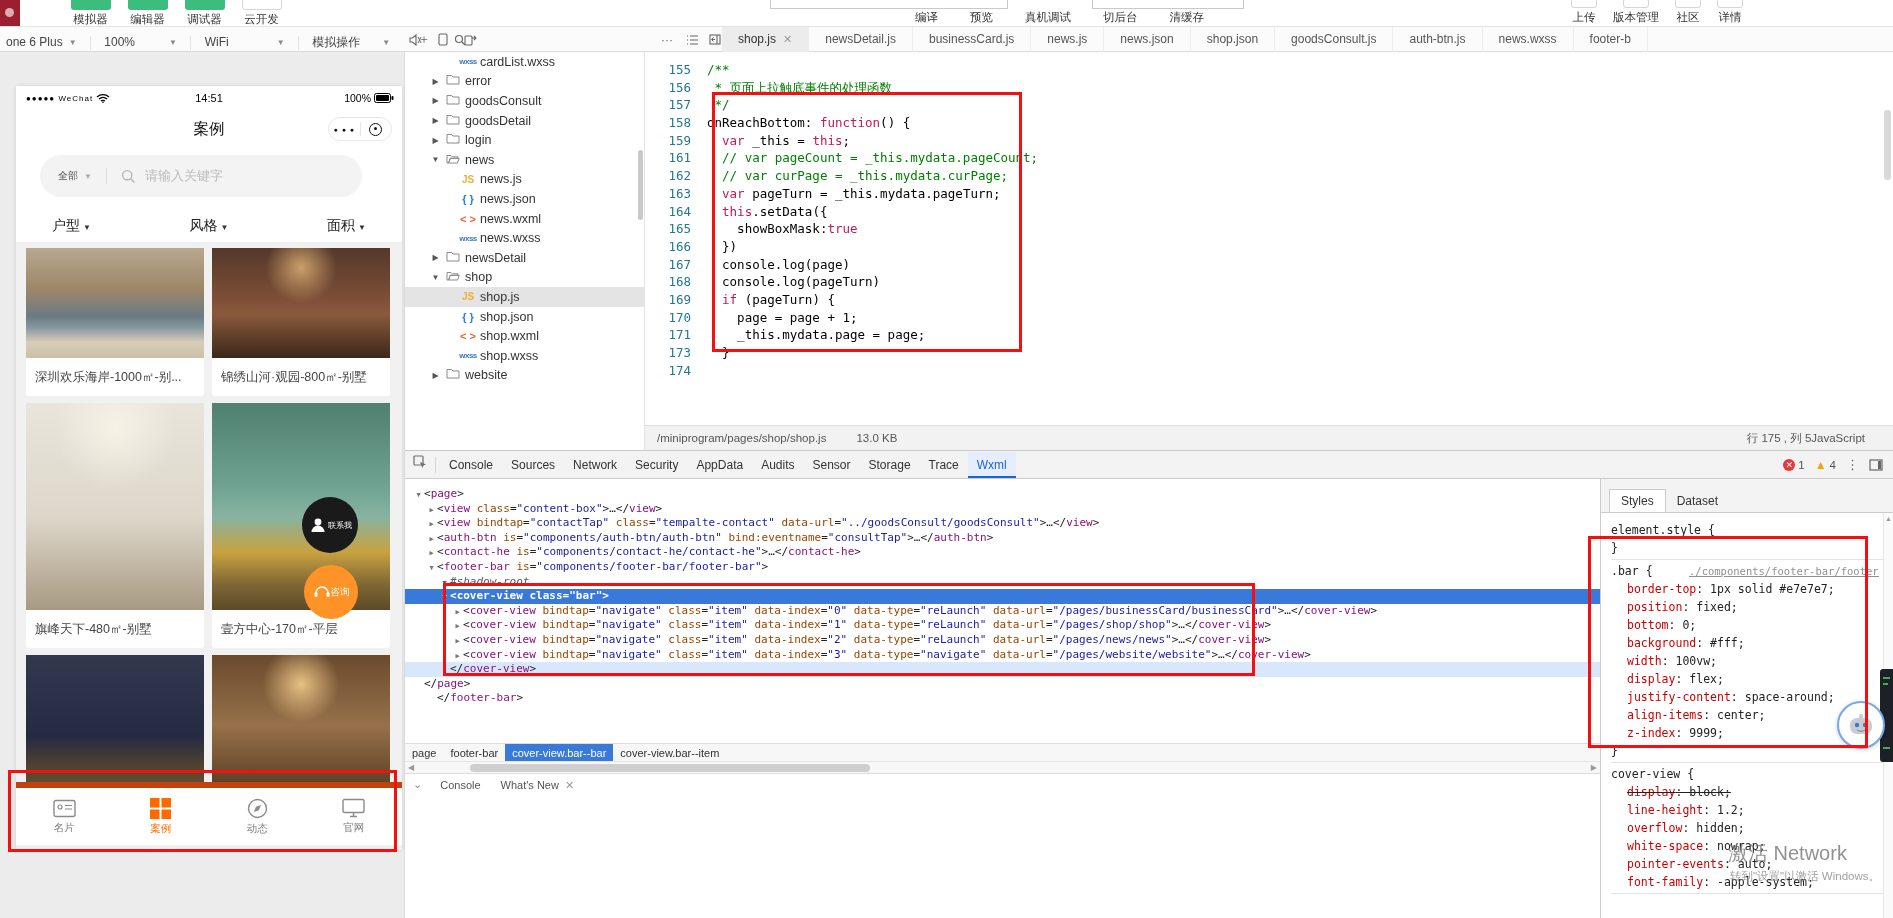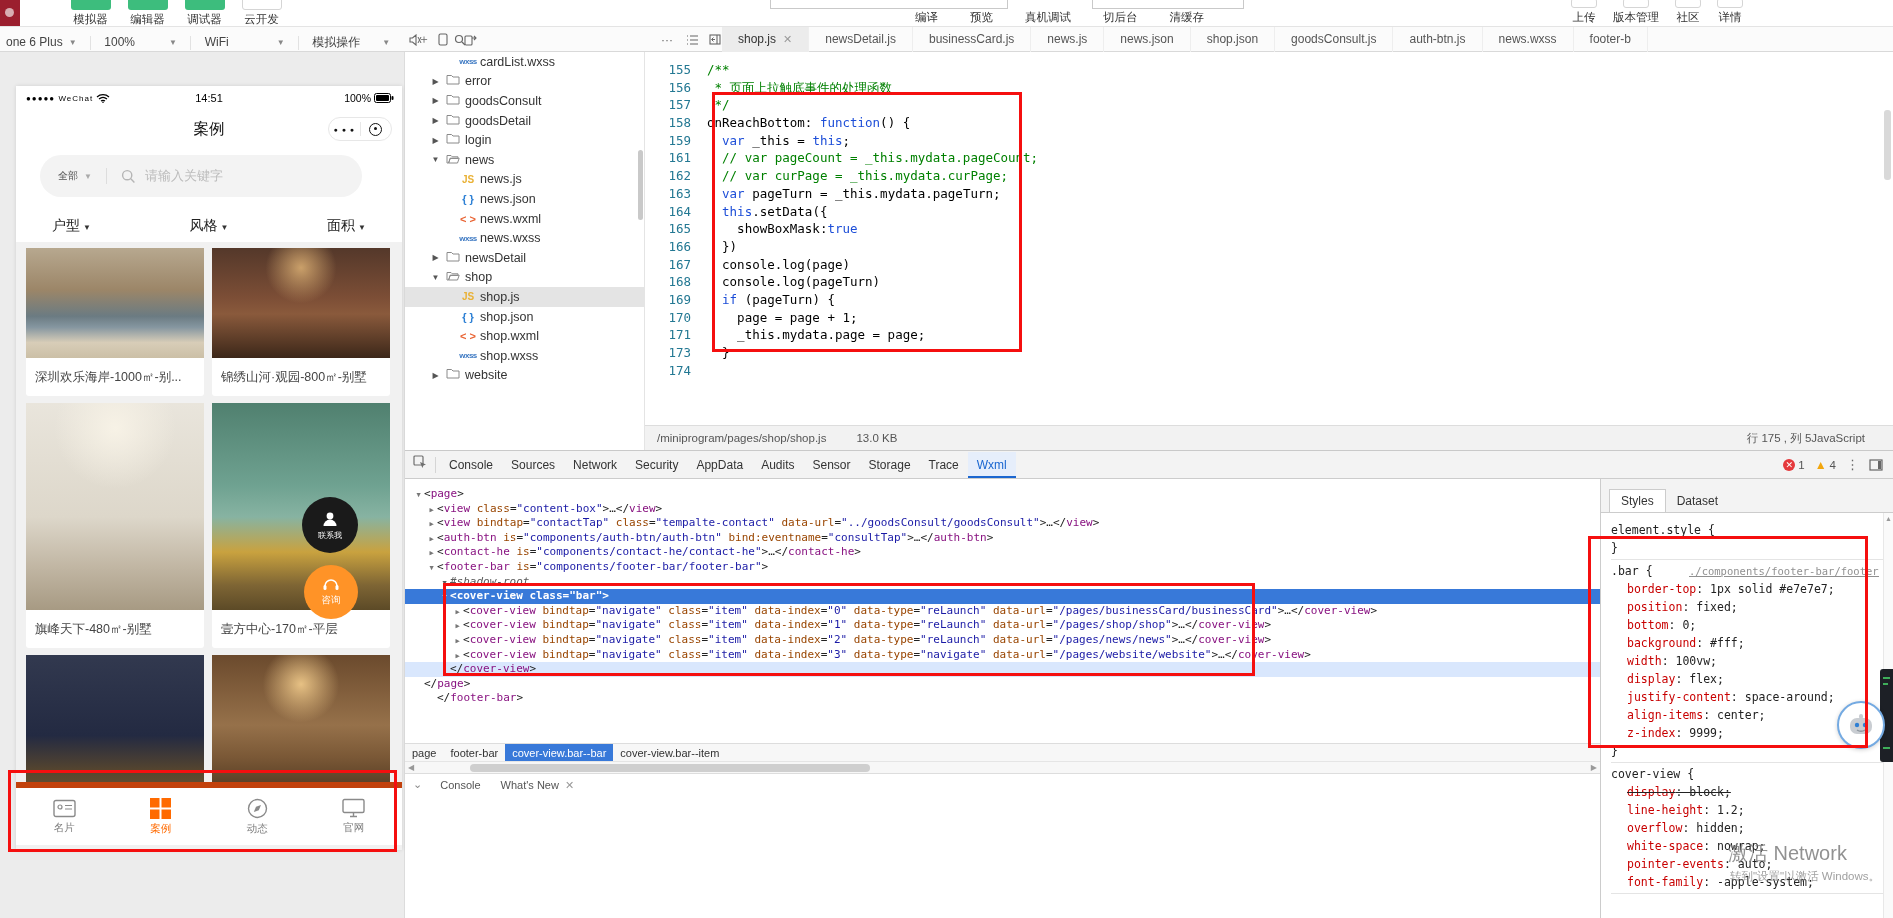--- a/index.html
+++ b/index.html
@@ -53,21 +53,21 @@
   .pfilter { font-size:14px; color:#222; cursor:pointer; }
   .pfilter b { font-size:8px; color:#333; margin-left:3px; }
   .pcard-img { position:absolute; width:178px; }
   .pcap { position:absolute; width:178px; height:38px; background:#fff; font-size:12.5px; color:#444; line-height:38px; padding:0 9px; white-space:nowrap; overflow:hidden; border-radius:0 0 3px 3px; }
   .img1 { background:linear-gradient(180deg,#b7a88f 0%,#9c8668 38%,#6b7b82 62%,#8596a0 72%,#d8cdb8 86%,#cbbfa6 100%); }
   .img2 { background:radial-gradient(circle at 50% 18%, #caa06a 0%, rgba(0,0,0,0) 28%),linear-gradient(180deg,#54382a 0%,#7c4e36 45%,#8a5a3c 60%,#3c2719 100%); }
   .img3 { background:radial-gradient(circle at 50% 12%, #f7f2e6 0%, rgba(0,0,0,0) 30%),linear-gradient(180deg,#e9e5dc 0%,#ddd7ca 55%,#c0b5a2 80%,#a79a83 100%); }
   .img4 { background:linear-gradient(180deg,#50806f 0%,#6fa291 40%,#87b3a2 55%,#c9a23f 72%,#7e6534 88%,#5c4a27 100%); }
   .img5 { background:linear-gradient(180deg,#32394f 0%,#232a42 55%,#57462e 80%,#6b5535 100%); }
   .img6 { background:radial-gradient(circle at 50% 20%, #e7c184 0%, rgba(0,0,0,0) 26%),linear-gradient(180deg,#6b4a2d 0%,#96714a 48%,#7a5836 70%,#46311d 100%); }
-  .pfloat { position:absolute; border-radius:50%; display:flex; flex-direction:column; align-items:center; justify-content:center; color:#fff; z-index:6; cursor:pointer; }
+  .pfloat { position:absolute; border-radius:50%; display:flex; flex-direction:row; align-items:center; justify-content:center; color:#fff; z-index:6; cursor:pointer; }
   #float-contact { left:286px; top:411px; width:56px; height:56px; background:#1a1a1a; }
   #float-contact .ft { font-size:8px; margin-top:1px; }
   #float-consult { left:288px; top:479px; width:54px; height:54px; background:#ff9327; }
   #float-consult .ft { font-size:9.5px; margin-top:1px; }
   #p-tabbar { position:absolute; left:0; top:696px; width:100%; height:63px; background:#fff; border-top:6px solid #c2410c; display:flex; z-index:5; }
   .ptab { flex:1; display:flex; flex-direction:column; align-items:center; justify-content:center; gap:3px; cursor:pointer; }
   .ptab .plbl { font-size:10.5px; color:#7d7d7d; }
   .ptab.active .plbl { color:#ff6a00; }
 
   
@@ -81,21 +81,21 @@
   .ticon.json { font-size:11px; color:#2b7fd4; }
   .ticon.wxml { font-size:11px; color:#e96434; }
   #treebar { position:absolute; left:638px; top:150px; width:5px; height:70px; background:#c9c9c9; border-radius:3px; }
 
   
   #editor { position:absolute; left:645px; top:52px; width:1248px; height:373px; background:#fff; overflow:hidden;
     font-family:"DejaVu Sans Mono", monospace; font-size:12.5px; }
   .crow { height:17.7px; display:flex; white-space:pre; }
   .crow .num { width:62px; flex:none; text-align:right; padding-right:16px; color:#237893; }
   .crow .code { color:#000; }
-  .code .k { color:#1d4ed8; }
+  .code .k { color:#be185d; }
   .code .c { color:#008000; }
   #edscroll { position:absolute; right:2px; top:110px; width:7px; height:70px; background:#d9d9d9; border-radius:3px; }
   #estatus { position:absolute; left:645px; top:425px; width:1248px; height:25px; background:#f2f2f2; border-top:1px solid #ddd; display:flex; align-items:center; font-size:11.5px; color:#555; }
   #estatus .path { margin-left:12px; }
   #estatus .size { margin-left:30px; }
   #estatus .cursor { margin-left:auto; }
   #estatus .lang { margin-right:28px; }
 
   
   #debug { position:absolute; left:405px; top:450px; width:1488px; height:468px; background:#fff; border-top:1px solid #c9c9c9; }

